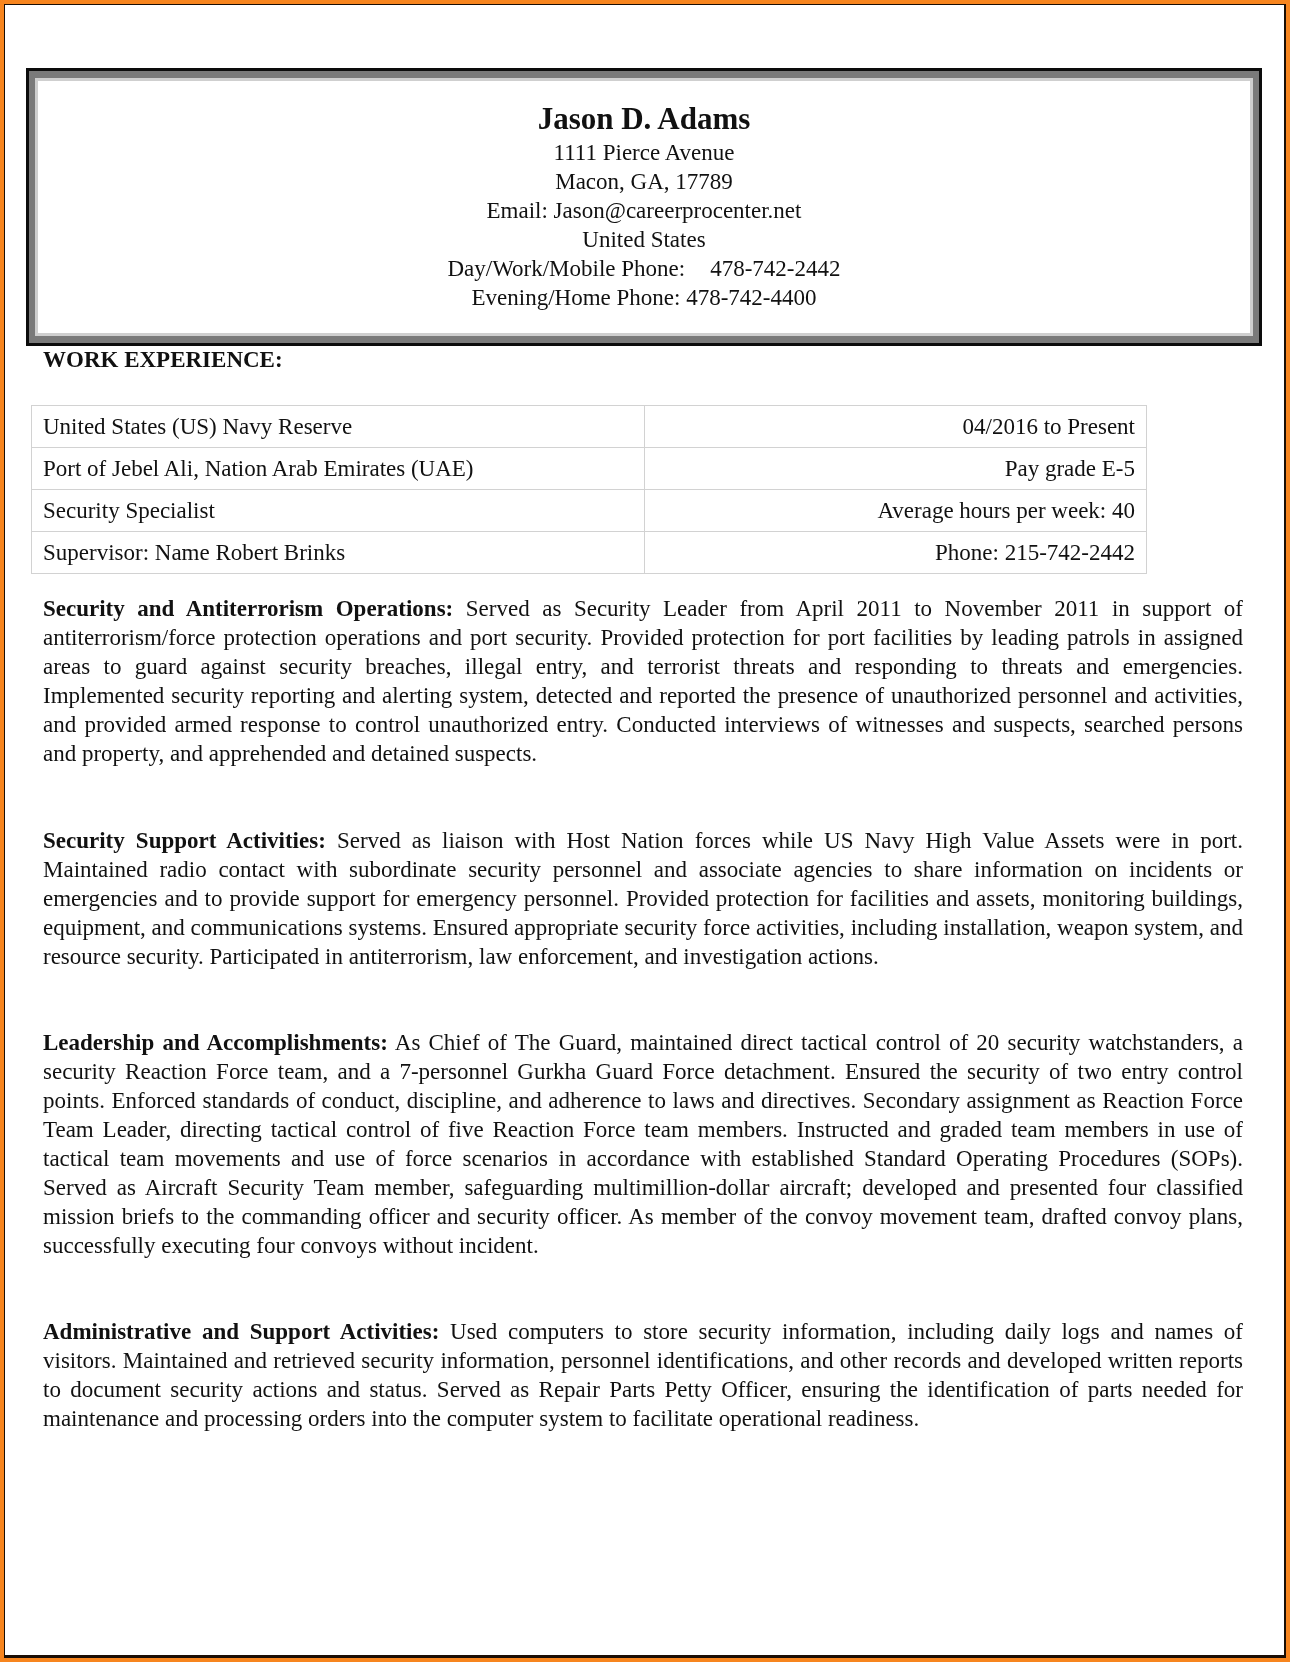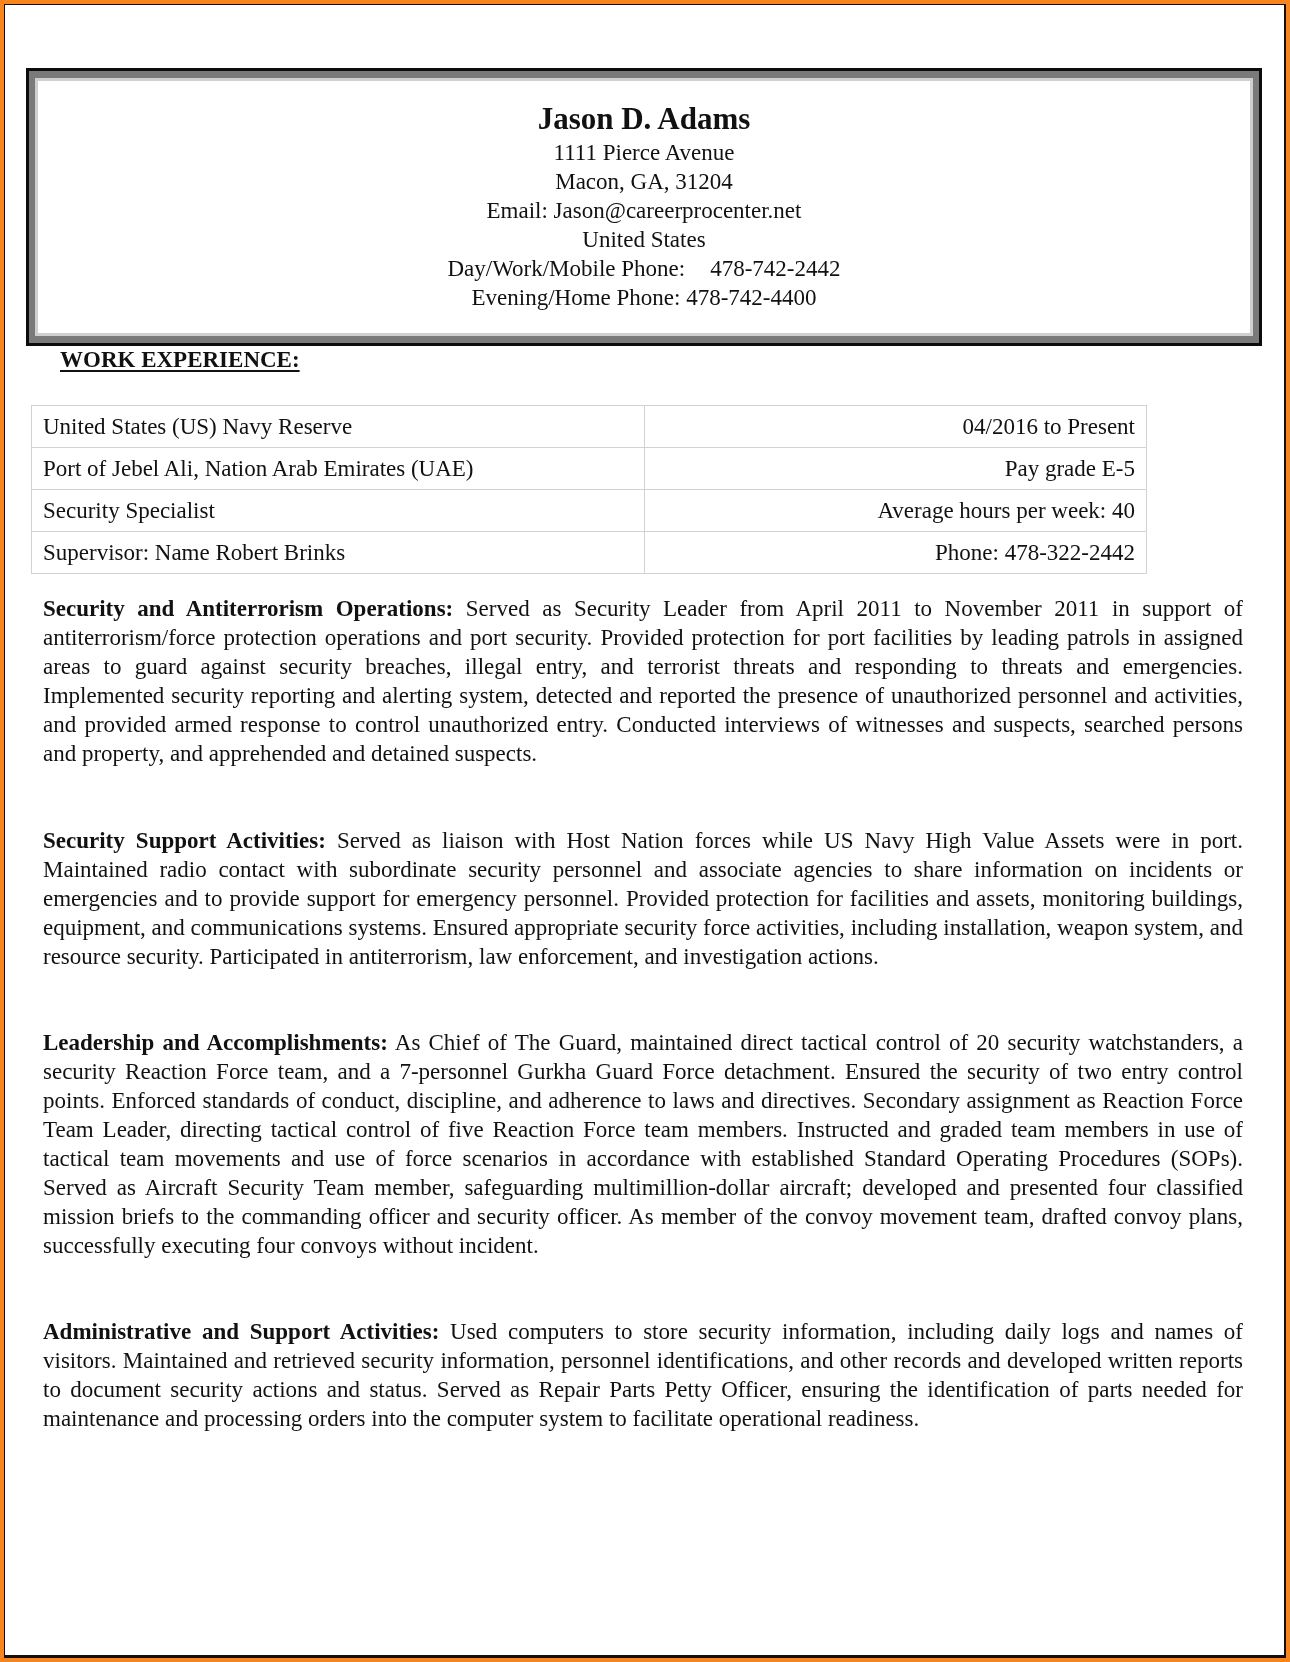--- a/index.html
+++ b/index.html
@@ -30,23 +30,23 @@
   }
   .name {
     position: absolute; left: 0; right: 0; top: 20px;
     font-weight: bold; font-size: 31px; line-height: 36px; text-align: center;
   }
   .contact-lines { position: absolute; left: 0; right: 0; top: 57px; }
   .contact-line { font-size: 23px; line-height: 29px; height: 29px; }
   .phone-gap { margin-left: 25px; }
 
   .section-title {
-    position: absolute; left: 60px; top: 345px;
+    position: absolute; left: 43px; top: 345px;
     font-weight: bold; font-size: 23px; line-height: 30px;
-    text-decoration: underline; text-underline-offset: 3px;
+    text-underline-offset: 3px;
   }
   table.job {
     position: absolute; left: 31px; top: 405px; width: 1116px;
     border-collapse: collapse; font-size: 23px;
   }
   table.job td {
     border: 1px solid #d2d2d2; height: 41px; padding: 0 11px; line-height: 41px;
     white-space: nowrap;
   }
   table.job td.left { width: 590px; text-align: left; }
@@ -64,21 +64,21 @@
 <div class="frame">
   <div class="frame-inner"></div>
 </div>
 
 <div class="header-box">
   <div class="header-mid">
     <div class="header-inner">
       <div class="name">Jason D. Adams</div>
       <div class="contact-lines">
         <div class="contact-line">1111 Pierce Avenue</div>
-        <div class="contact-line">Macon, GA, 31204</div>
+        <div class="contact-line">Macon, GA, 17789</div>
         <div class="contact-line">Email: Jason@careerprocenter.net</div>
         <div class="contact-line">United States</div>
         <div class="contact-line">
           <span>Day/Work/Mobile Phone:</span><span class="phone-gap">478-742-2442</span>
         </div>
         <div class="contact-line">Evening/Home Phone: 478-742-4400</div>
       </div>
     </div>
   </div>
 </div>
@@ -94,21 +94,21 @@
     <tr>
       <td class="left">Port of Jebel Ali, Nation Arab Emirates (UAE)</td>
       <td class="right">Pay grade E-5</td>
     </tr>
     <tr>
       <td class="left">Security Specialist</td>
       <td class="right">Average hours per week: 40</td>
     </tr>
     <tr>
       <td class="left">Supervisor: Name Robert Brinks</td>
-      <td class="right">Phone: 478-322-2442</td>
+      <td class="right">Phone: 215-742-2442</td>
     </tr>
   </tbody>
 </table>
 
 <div class="para" style="top:594px;">
   <b>Security and Antiterrorism Operations:</b>
   <span>Served as Security Leader from April 2011 to November 2011 in support of antiterrorism/force protection operations and port security. Provided protection for port facilities by leading patrols in assigned areas to guard against security breaches, illegal entry, and terrorist threats and responding to threats and emergencies. Implemented security reporting and alerting system, detected and reported the presence of unauthorized personnel and activities, and provided armed response to control unauthorized entry. Conducted interviews of witnesses and suspects, searched persons and property, and apprehended and detained suspects.</span>
 </div>
 
 <div class="para" style="top:826px;">

